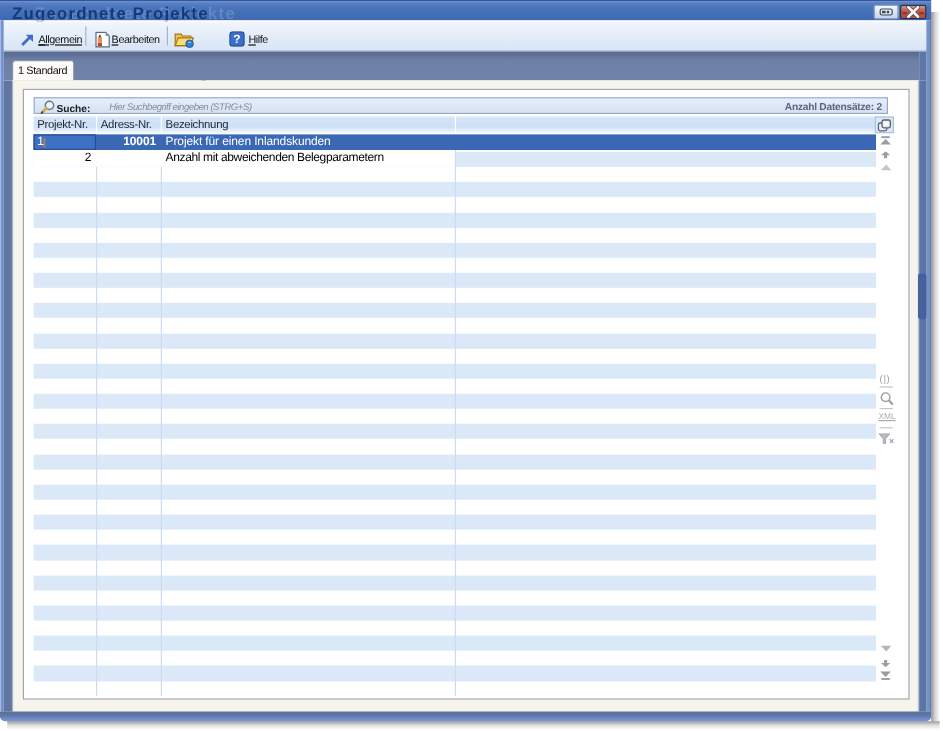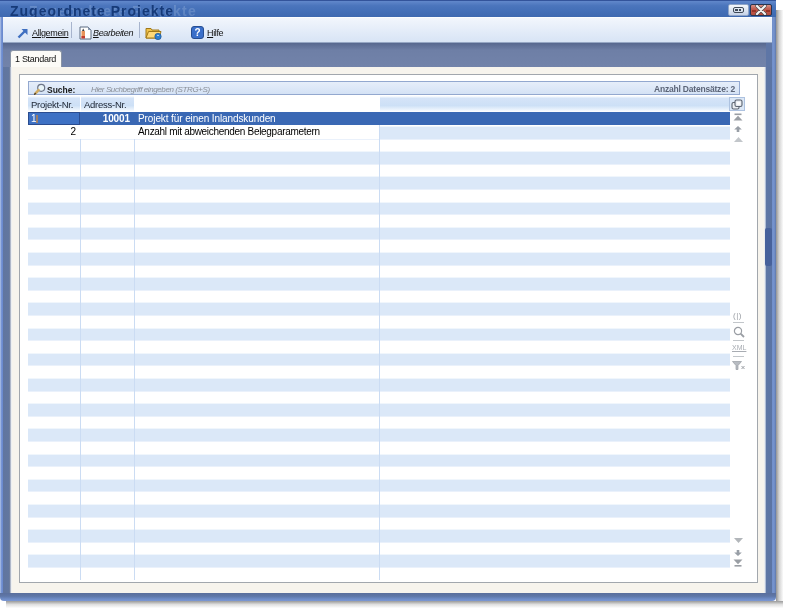--- a/index.html
+++ b/index.html
@@ -121,21 +121,21 @@
     </svg>
     <span class="tbtext" style="left:29px;text-decoration:underline;"><u>A</u>llgemein</span>
     <div class="tbsep" style="left:68px;"></div>
     <svg class="gico" style="left:76px;top:8px;" width="13" height="14" viewBox="0 0 13 14">
       <path d="M1 1 L9 1 L12 4 L12 13 L1 13 Z" fill="#fff" stroke="#5a6b80" stroke-width="1"></path>
       <path d="M9 1 L9 4 L12 4 Z" fill="#8a9ab0"></path>
       <rect x="2.5" y="5" width="3.5" height="7" fill="#e8935a"></rect>
       <rect x="2.5" y="10" width="3.5" height="2.5" fill="#c23b2e"></rect>
       <path d="M3 5 L4.2 2.5 L5.5 5 Z" fill="#3a3a3a"></path>
     </svg>
-    <span class="tbtext" style="left:90px;font-style:italic;"><u>B</u>earbeiten</span>
+    <span class="tbtext" style="left:90px;"><u>B</u>earbeiten</span>
     <div class="tbsep" style="left:136px;"></div>
     <svg class="gico" style="left:142px;top:8px;" width="17" height="14" viewBox="0 0 17 14">
       <path d="M1 3 L1 12 L14 12 L14 4 L7 4 L6 2.5 L1 2.5 Z" fill="#f0c24a" stroke="#a07818" stroke-width="1"></path>
       <path d="M1 12 L3.5 5.5 L16 5.5 L14 12 Z" fill="#ffd978" stroke="#a07818" stroke-width="1"></path>
       <circle cx="13" cy="10.5" r="3.2" fill="#2f7fd0" stroke="#1a4f8a" stroke-width="0.6"></circle>
       <path d="M12 9.6 A1.5 1.5 0 0 1 14 9.8" stroke="#cfe6fa" stroke-width="0.8" fill="none"></path>
     </svg>
     <span class="tbtext" style="left:159px;margin-top:30px;">E<u>x</u>tras</span>
     <svg class="gico" style="left:188px;top:8px;" width="13" height="13" viewBox="0 0 13 13">
       <rect x="0.5" y="0.5" width="12" height="12" rx="2.5" fill="#3a6fca" stroke="#274e92" stroke-width="1"></rect>
@@ -171,20 +171,23 @@
     <span class="hint">Hier Suchbegriff eingeben (STRG+S)</span>
     <span class="count">Anzahl Datensätze: 2</span>
   </div>
 
   <div id="ghead" class="abs">
     <div class="hcell" style="left:0;width:52px;">
         <span>Projekt-Nr.</span>
       </div>
     <div class="hcell" style="left:53px;width:53px;">
         <span>Adress-Nr.</span>
+      </div>
+    <div class="hcell" style="left:107px;width:244px;">
+        <span>Bezeichnung</span>
       </div>
     <div class="hcell" style="left:352px;width:350px;">
         <span></span>
       </div>
   </div>
 
   <div id="grid" class="abs">
     <div class="vline" style="left:52px;"></div>
     <div class="vline" style="left:106px;"></div>
     <div class="vline" style="left:351px;"></div>

